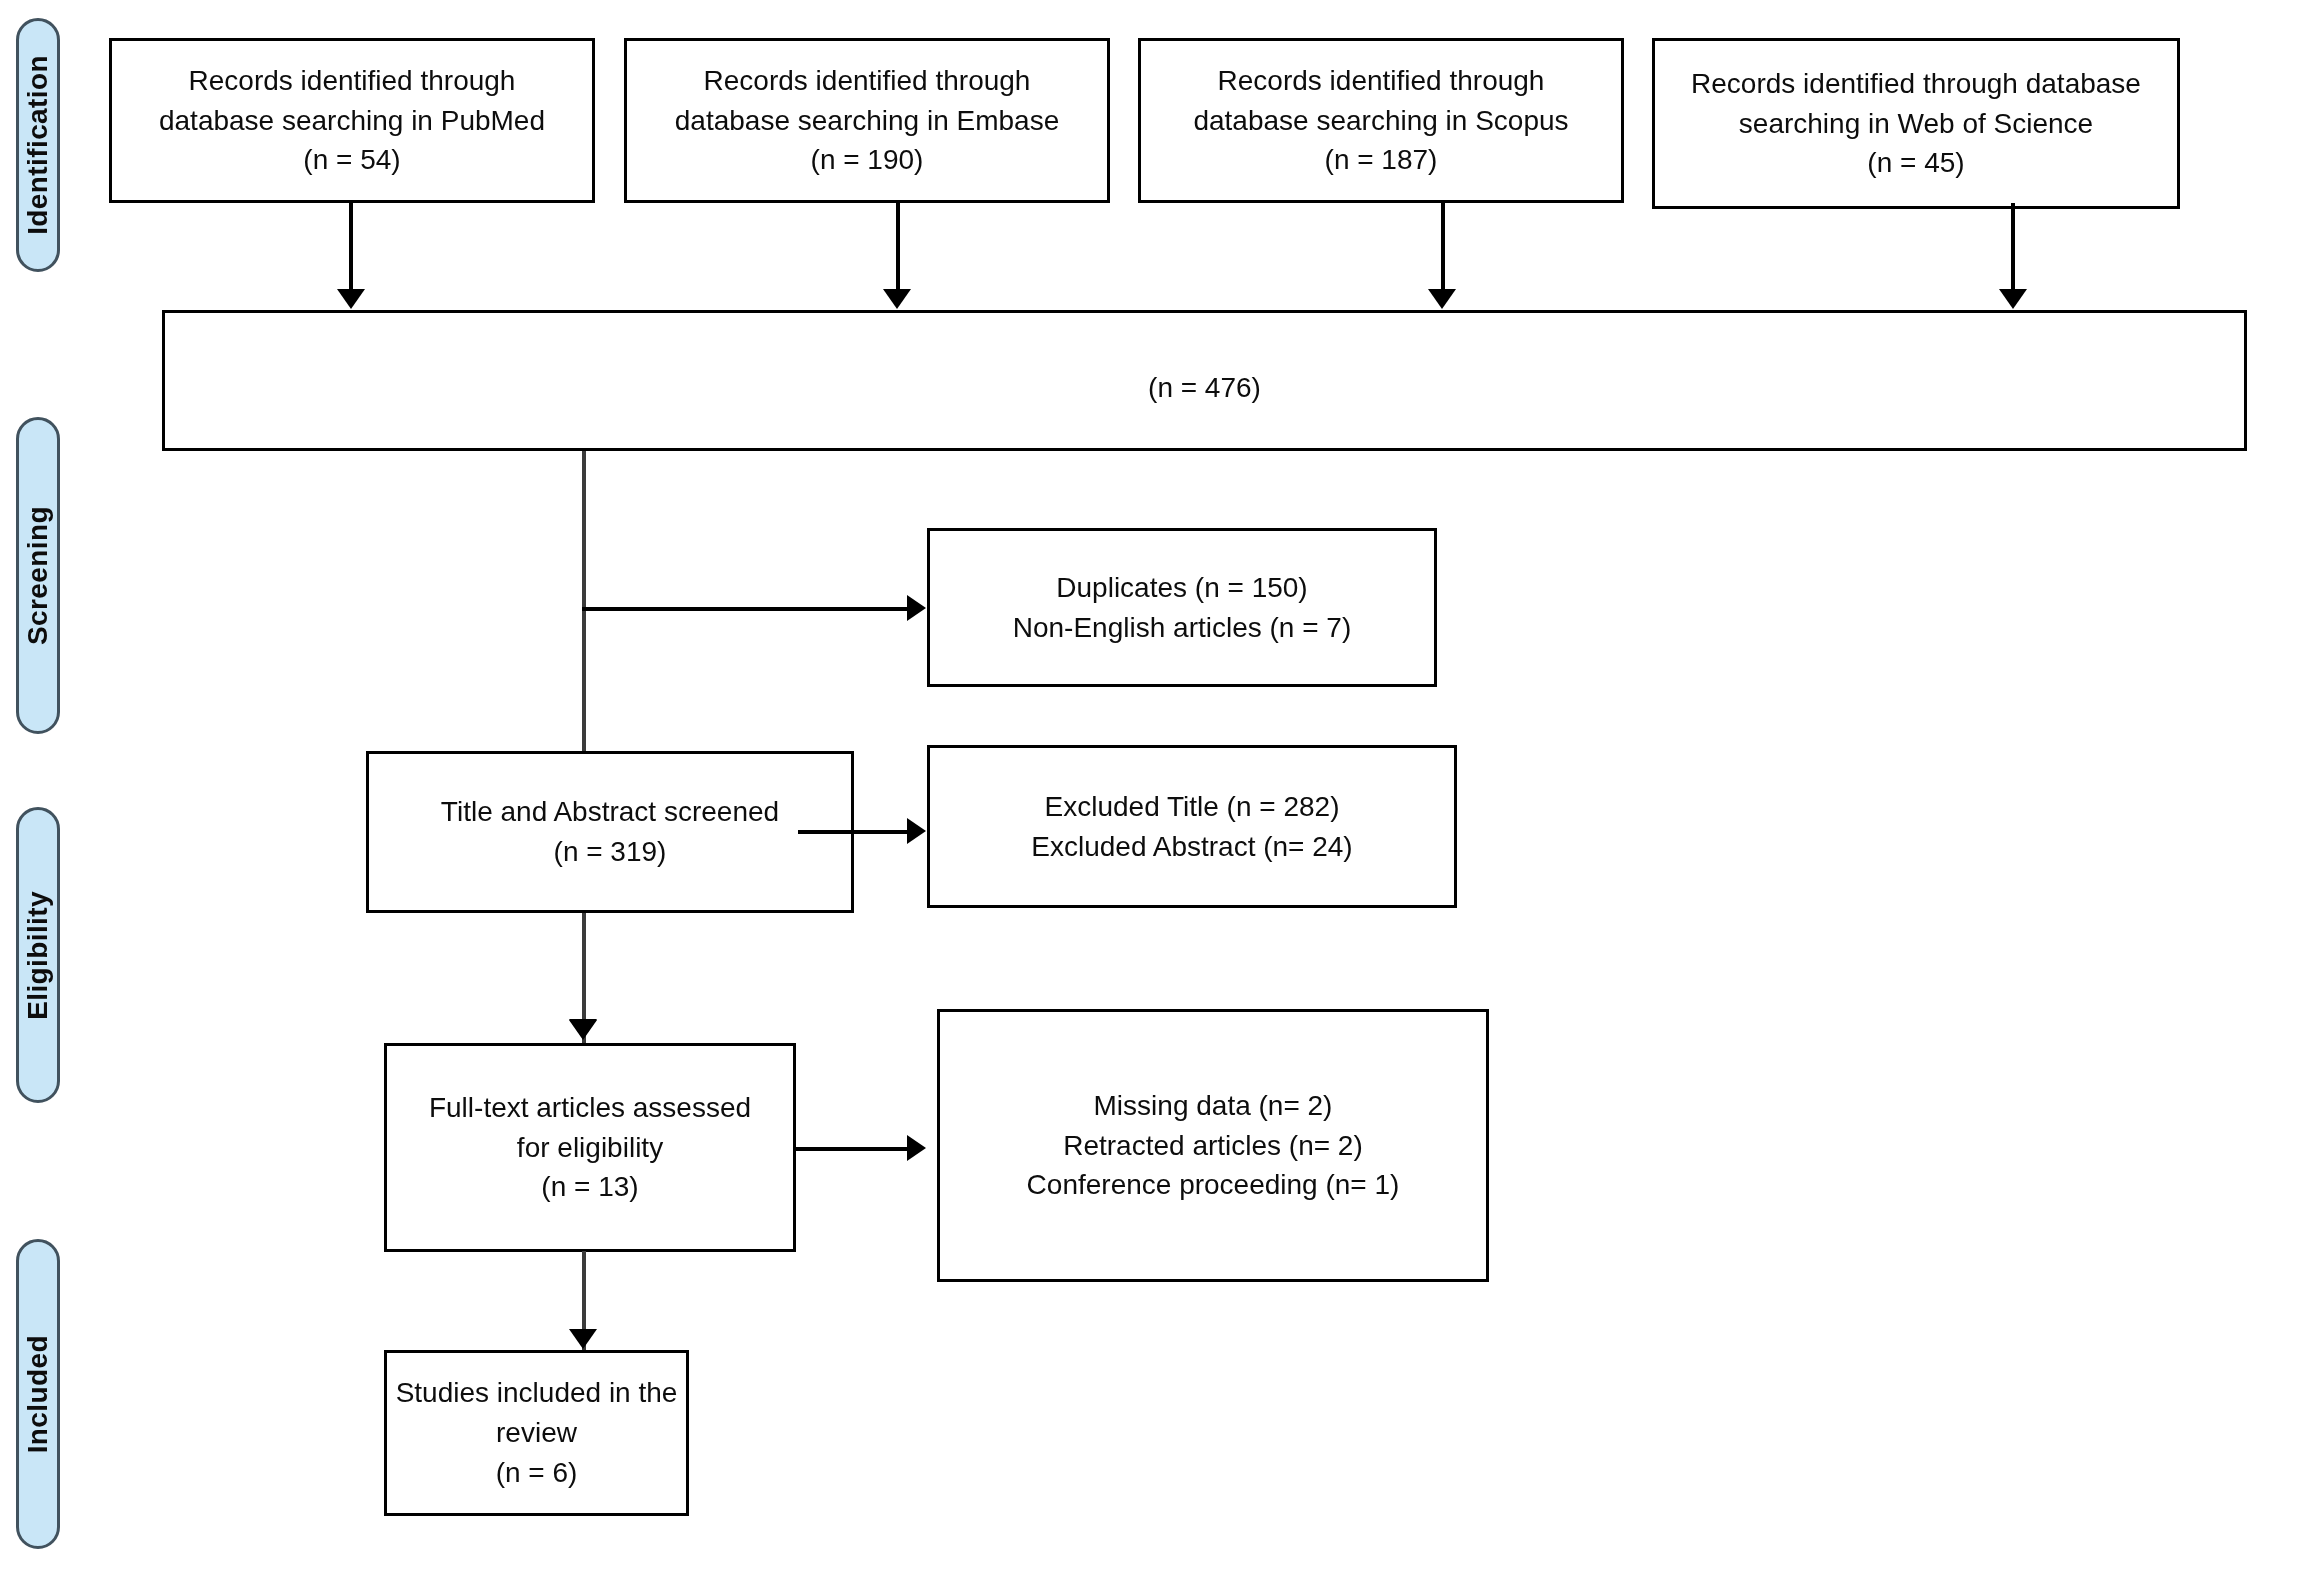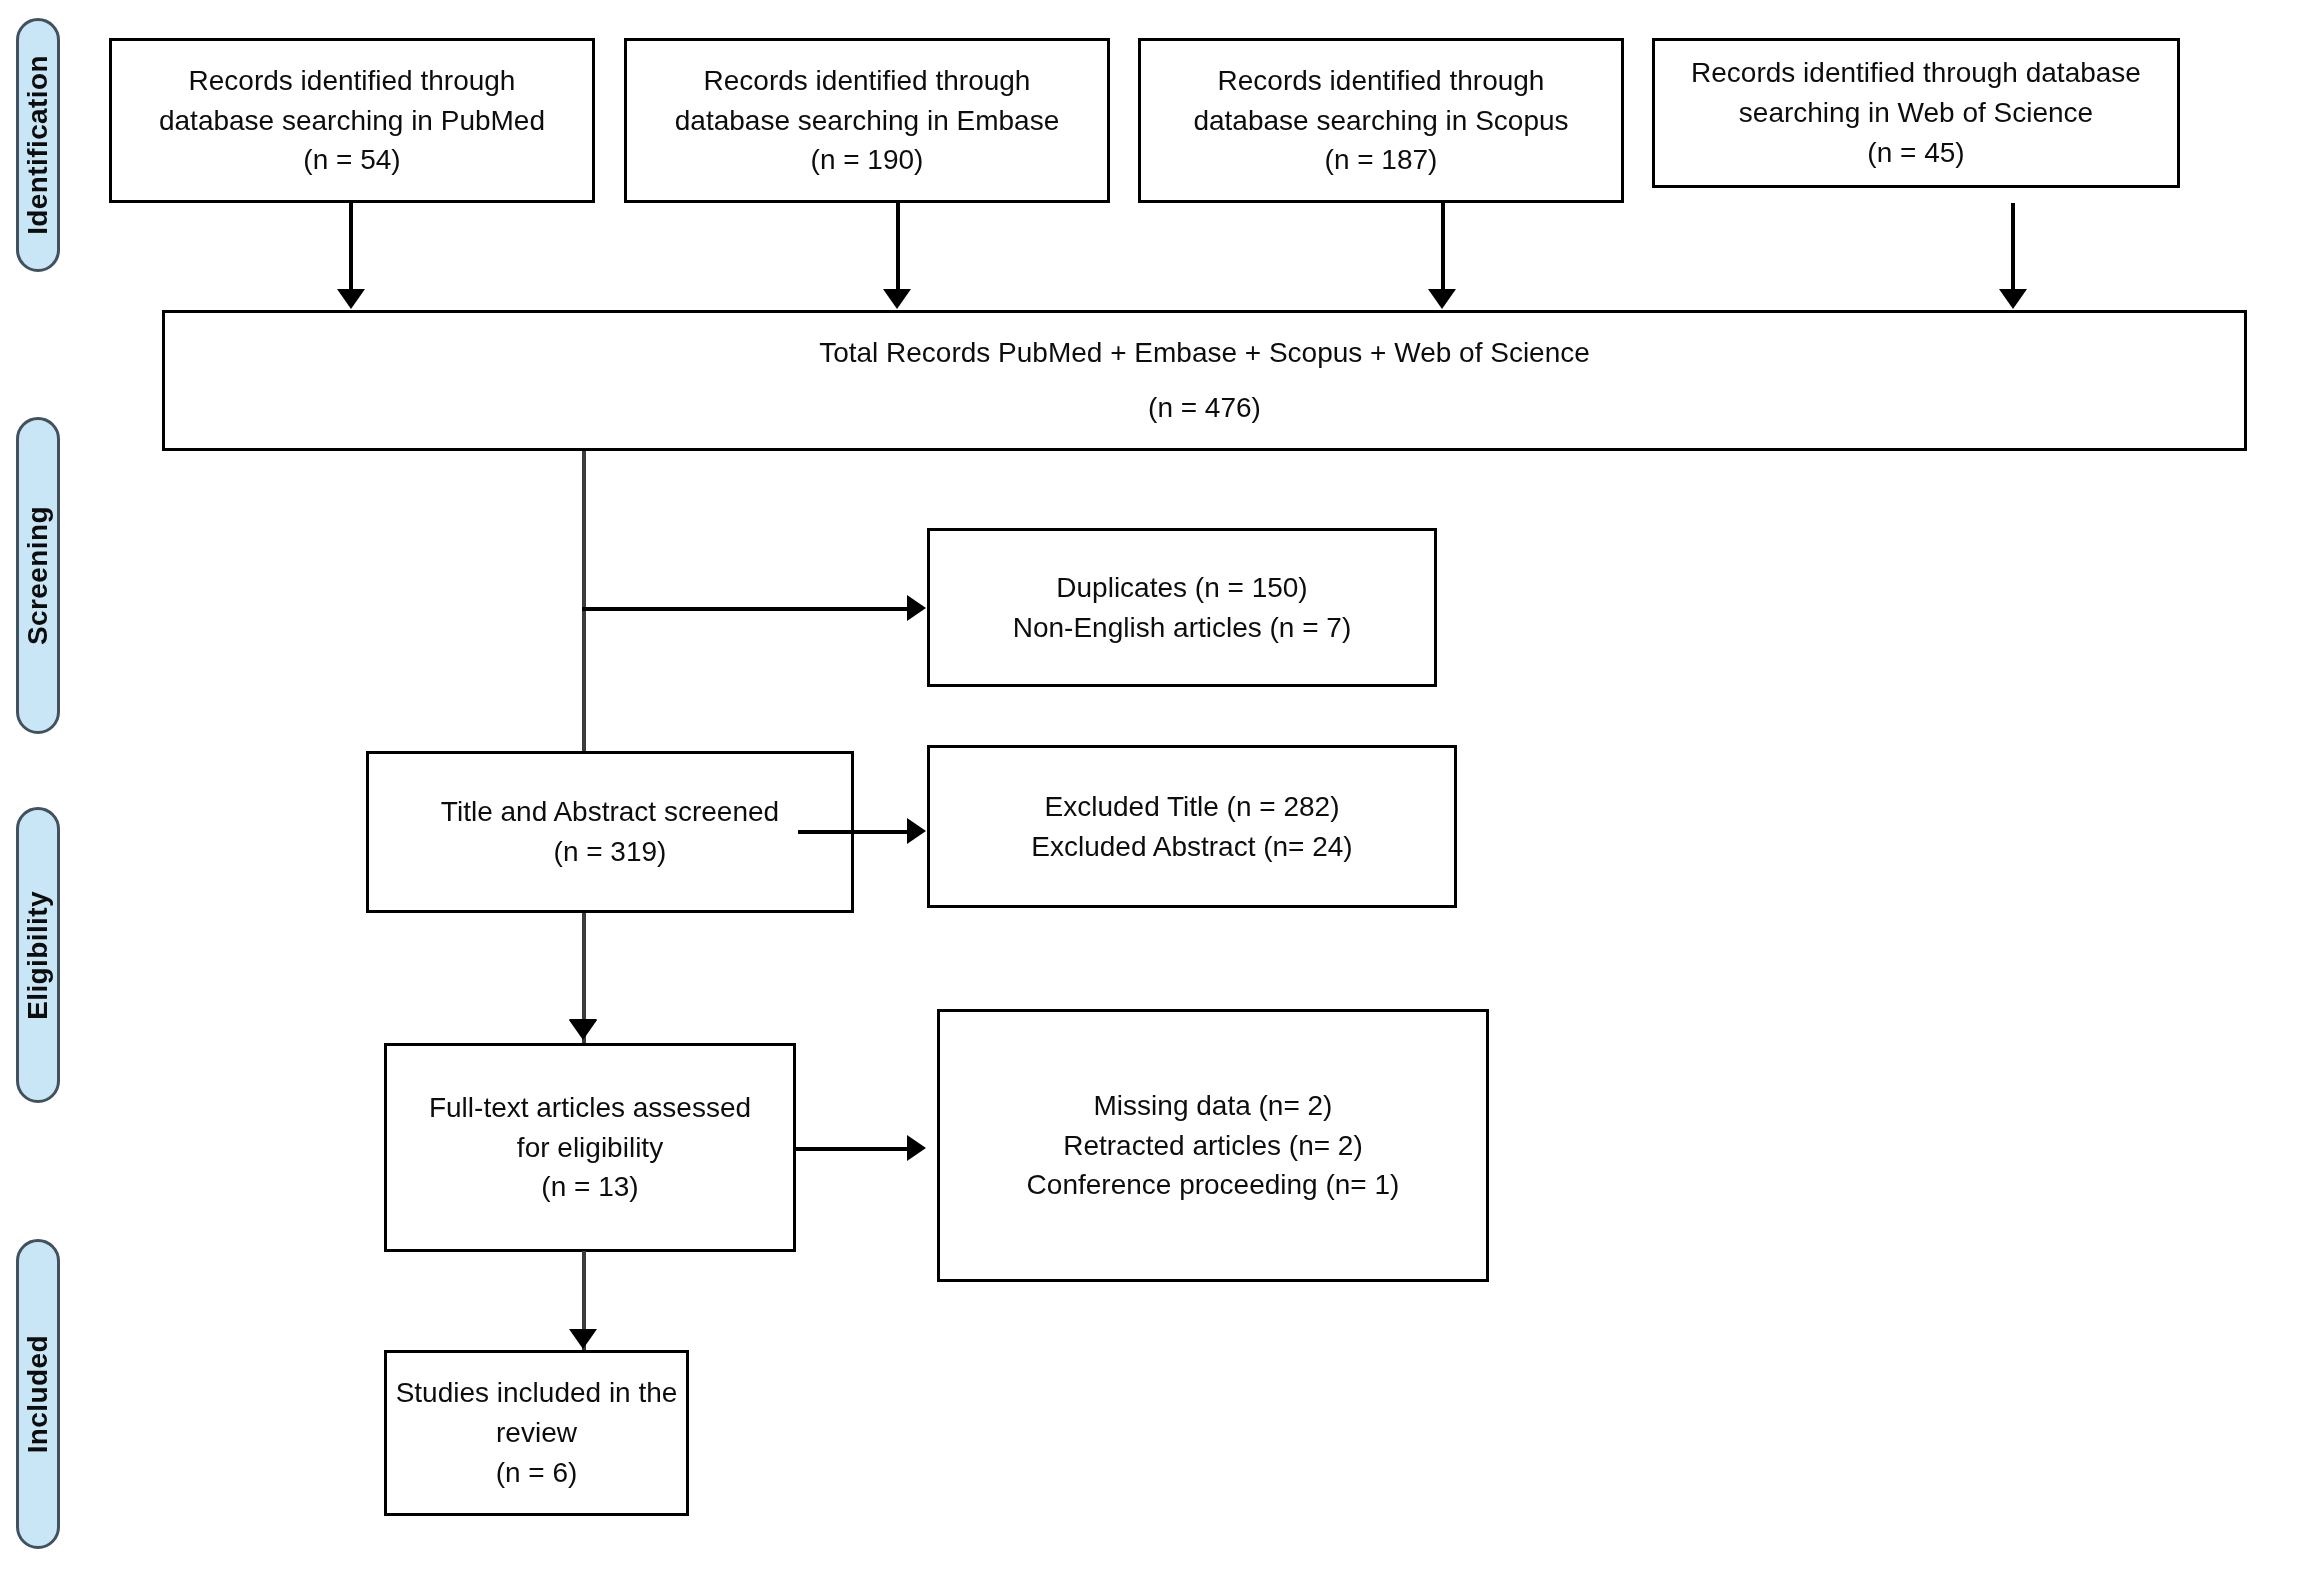--- a/index.html
+++ b/index.html
@@ -126,40 +126,39 @@
     <span class="line">database searching in Embase</span>
     <span class="line">(n = 190)</span>
   </div>
 
   <div class="flow-box" style="left:1138px; top:38px; width:486px; height:165px;">
     <span class="line">Records identified through</span>
     <span class="line">database searching in Scopus</span>
     <span class="line">(n = 187)</span>
   </div>
 
-  <div class="flow-box" style="left:1652px; top:38px; width:528px; height:150px;">
+  <div class="flow-box" style="left:1652px; top:38px; width:528px; height:171px;">
     <span class="line">Records identified through database</span>
     <span class="line">searching in Web of Science</span>
     <span class="line">(n = 45)</span>
   </div>
 
   <div class="vline dark" style="left:349px; top:203px; height:90px;"></div>
   <div class="arrow-down" style="left:337px; top:289px;"></div>
 
   <div class="vline dark" style="left:896px; top:203px; height:90px;"></div>
   <div class="arrow-down" style="left:883px; top:289px;"></div>
 
   <div class="vline dark" style="left:1441px; top:203px; height:90px;"></div>
   <div class="arrow-down" style="left:1428px; top:289px;"></div>
 
   <div class="vline dark" style="left:2011px; top:203px; height:90px;"></div>
   <div class="arrow-down" style="left:1999px; top:289px;"></div>
 
   <div class="flow-box" style="left:162px; top:310px; width:2085px; height:141px;">
-    <span class="line">Total Records PubMed + Embase + Scopus + Web of Science</span>
     <span class="line gap-above">(n = 476)</span>
   </div>
 
   <div class="vline" style="left:582px; top:451px; height:592px;"></div>
 
   <div class="hline" style="left:582px; top:607px; width:325px;"></div>
   <div class="arrow-right" style="left:907px; top:595px;"></div>
 
   <div class="arrow-down" style="left:569px; top:1020px;"></div>
 

